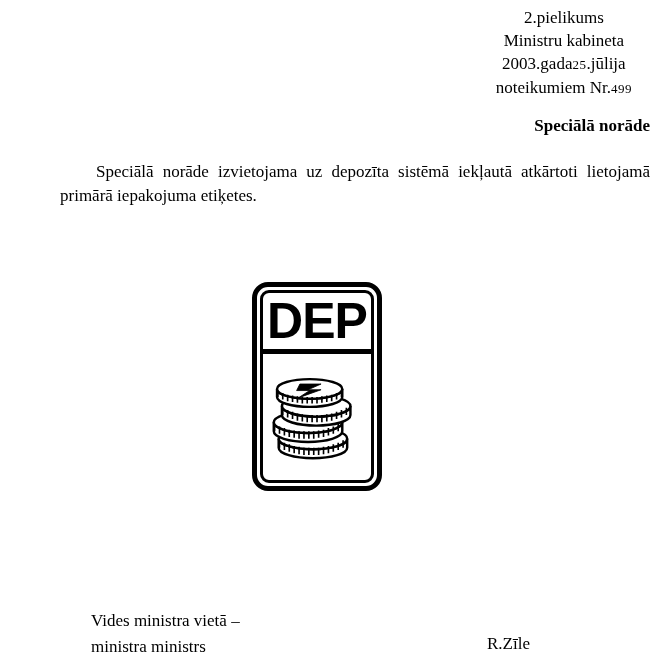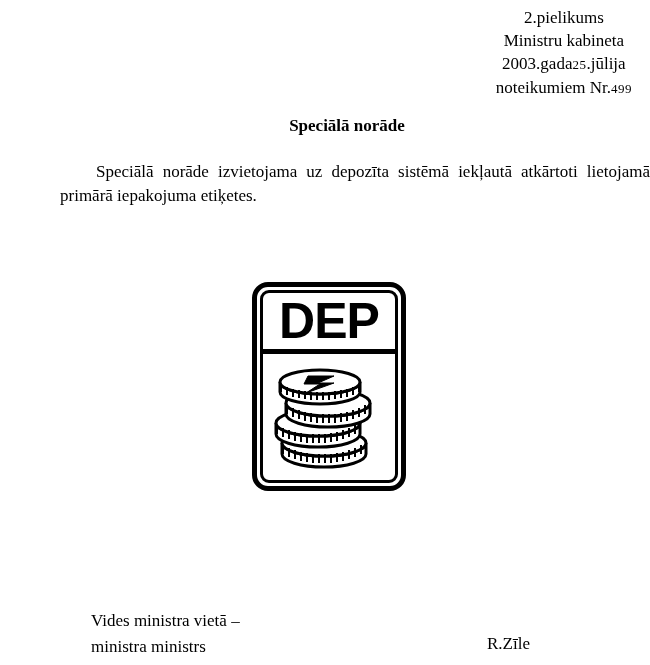--- a/index.html
+++ b/index.html
@@ -37,21 +37,21 @@
     font-size: 13px;
     letter-spacing: 0.5px;
   }
 
   
   .title {
     position: absolute;
     top: 116px;
     left: 0;
     width: 650px;
-    text-align: center;
+    text-align: right;
     font-weight: bold;
     font-size: 17px;
     padding-left: 44px;
     box-sizing: border-box;
   }
 
   
   .para {
     position: absolute;
     top: 160px;
@@ -62,21 +62,21 @@
     text-align: justify;
     text-indent: 36px;
     margin-left: 12px;
   }
 
   
   .mark-wrap {
     position: absolute;
     top: 282px;
     left: 252px;
-    width: 154px;
+    width: 130px;
     height: 209px;
   }
   .mark-outer {
     position: absolute;
     inset: 0;
     border: 5px solid #000;
     border-radius: 16px;
     box-sizing: border-box;
   }
   .mark-inner {

